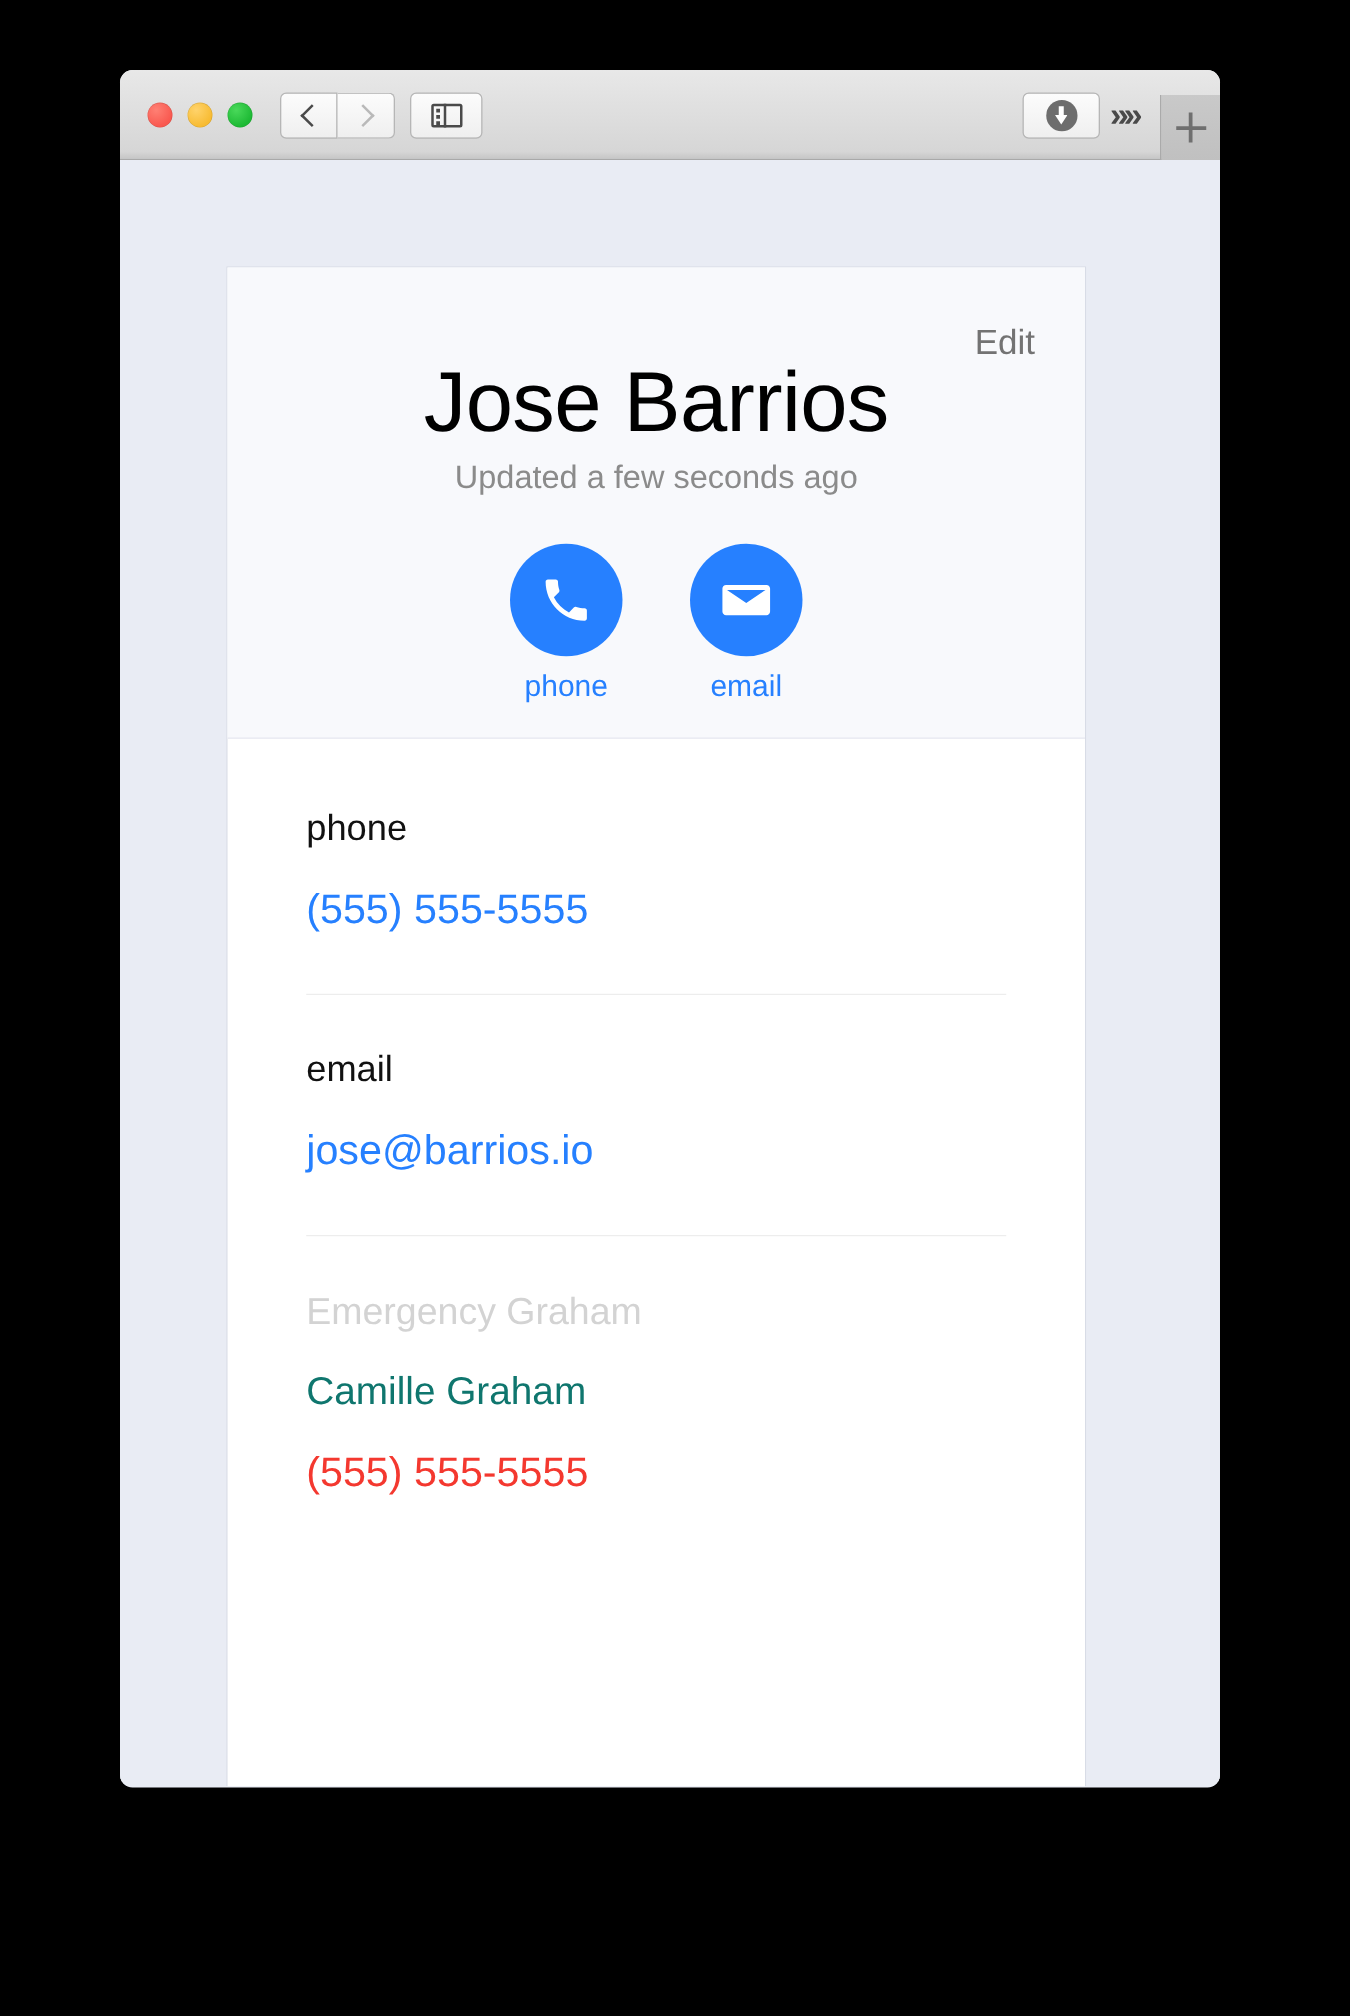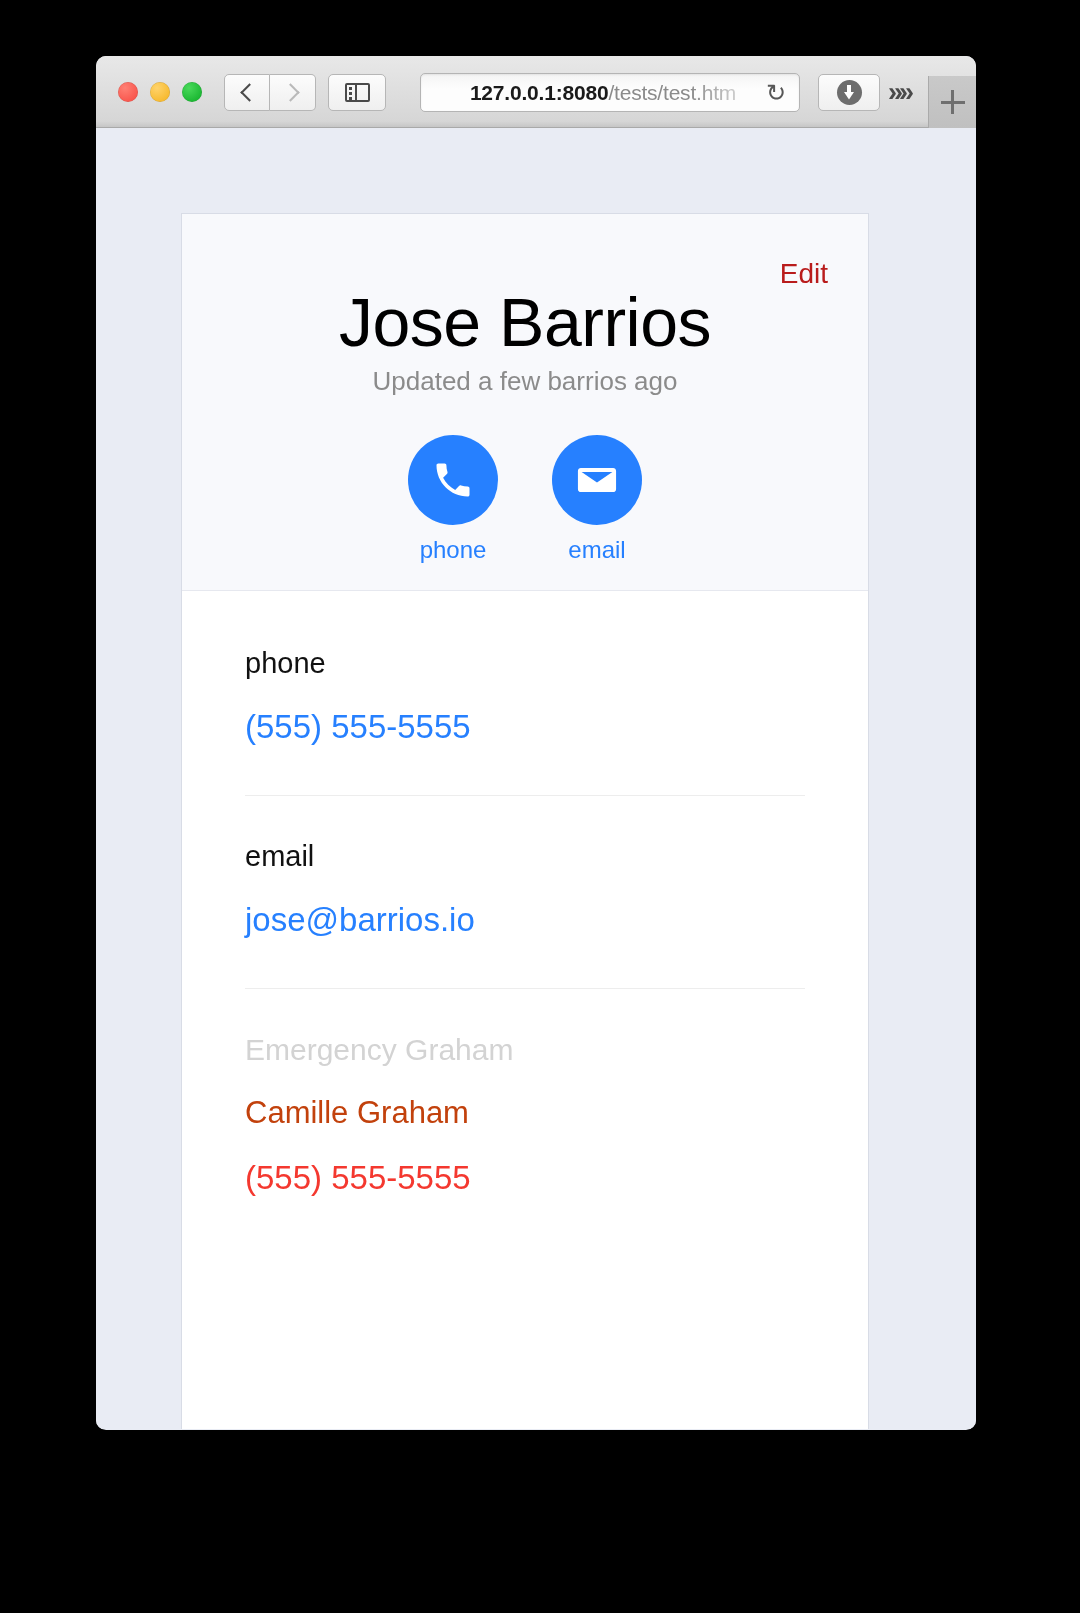--- a/index.html
+++ b/index.html
@@ -248,21 +248,21 @@
     background: #f8f9fc;
     border-bottom: 1px solid #e6e8ef;
     padding-bottom: 26px;
     position: relative;
   }
 
   .edit-link {
     position: absolute;
     right: 40px;
     top: 44px;
-    color: #b91c1c;
+    color: #737373;
     font-size: 28px;
     text-decoration: none;
     cursor: pointer;
   }
 
   .contact-name {
     text-align: center;
     font-size: 68px;
     font-weight: normal;
     color: #000000;
@@ -327,21 +327,21 @@
     margin: 49px 0 44px 0;
   }
 
   .section-title {
     font-size: 30px;
     color: #d3d3d3;
     margin-bottom: 28px;
   }
   .contact-sub-name {
     font-size: 31px;
-    color: #c2410c;
+    color: #0f766e;
     margin-bottom: 28px;
     margin-top: 28px;
   }
 </style>
 </head>
 <body>
 
 <div class="browser-window">
 
   <div class="toolbar">
@@ -358,43 +358,39 @@
       </div>
       <div class="tb-btn">
         <span class="chev right"></span>
       </div>
     </div>
 
     <div class="sidebar-btn">
       <span class="sb-icon"></span>
     </div>
 
-    <div class="url-field">
-      <div class="url-text"><span class="host">127.0.0.1:8080</span><span>/tests/test.htm</span></div>
-      <div class="reload-icon">↻</div>
-    </div>
 
     <div class="dl-btn">
       <span class="dl-circle"></span>
     </div>
 
     <div class="overflow-btn">»»</div>
 
     <div class="newtab-btn">
       <span class="plus"></span>
     </div>
   </div>
 
   <div class="viewport">
     <div class="card">
 
       <div class="card-header">
         <a class="edit-link">Edit</a>
         <h1 class="contact-name">Jose Barrios</h1>
-        <div class="updated-text">Updated a few barrios ago</div>
+        <div class="updated-text">Updated a few seconds ago</div>
 
         <div class="actions">
 
           <div class="action">
             <div class="action-circle">
               <svg width="44" height="44" viewBox="0 0 24 24">
                 <path fill="#ffffff" d="M6.6 10.8c1.5 2.9 3.7 5.1 6.6 6.6l2.2-2.2c.3-.3.7-.4 1-.2 1.1.4 2.4.6 3.6.6.6 0 1 .4 1 1V20c0 .6-.4 1-1 1C10.6 21 3 13.4 3 4c0-.6.4-1 1-1h3.4c.6 0 1 .4 1 1 0 1.3.2 2.5.6 3.6.1.4 0 .8-.2 1l-2.2 2.2z"></path>
               </svg>
             </div>
             <div class="action-label">phone</div>

